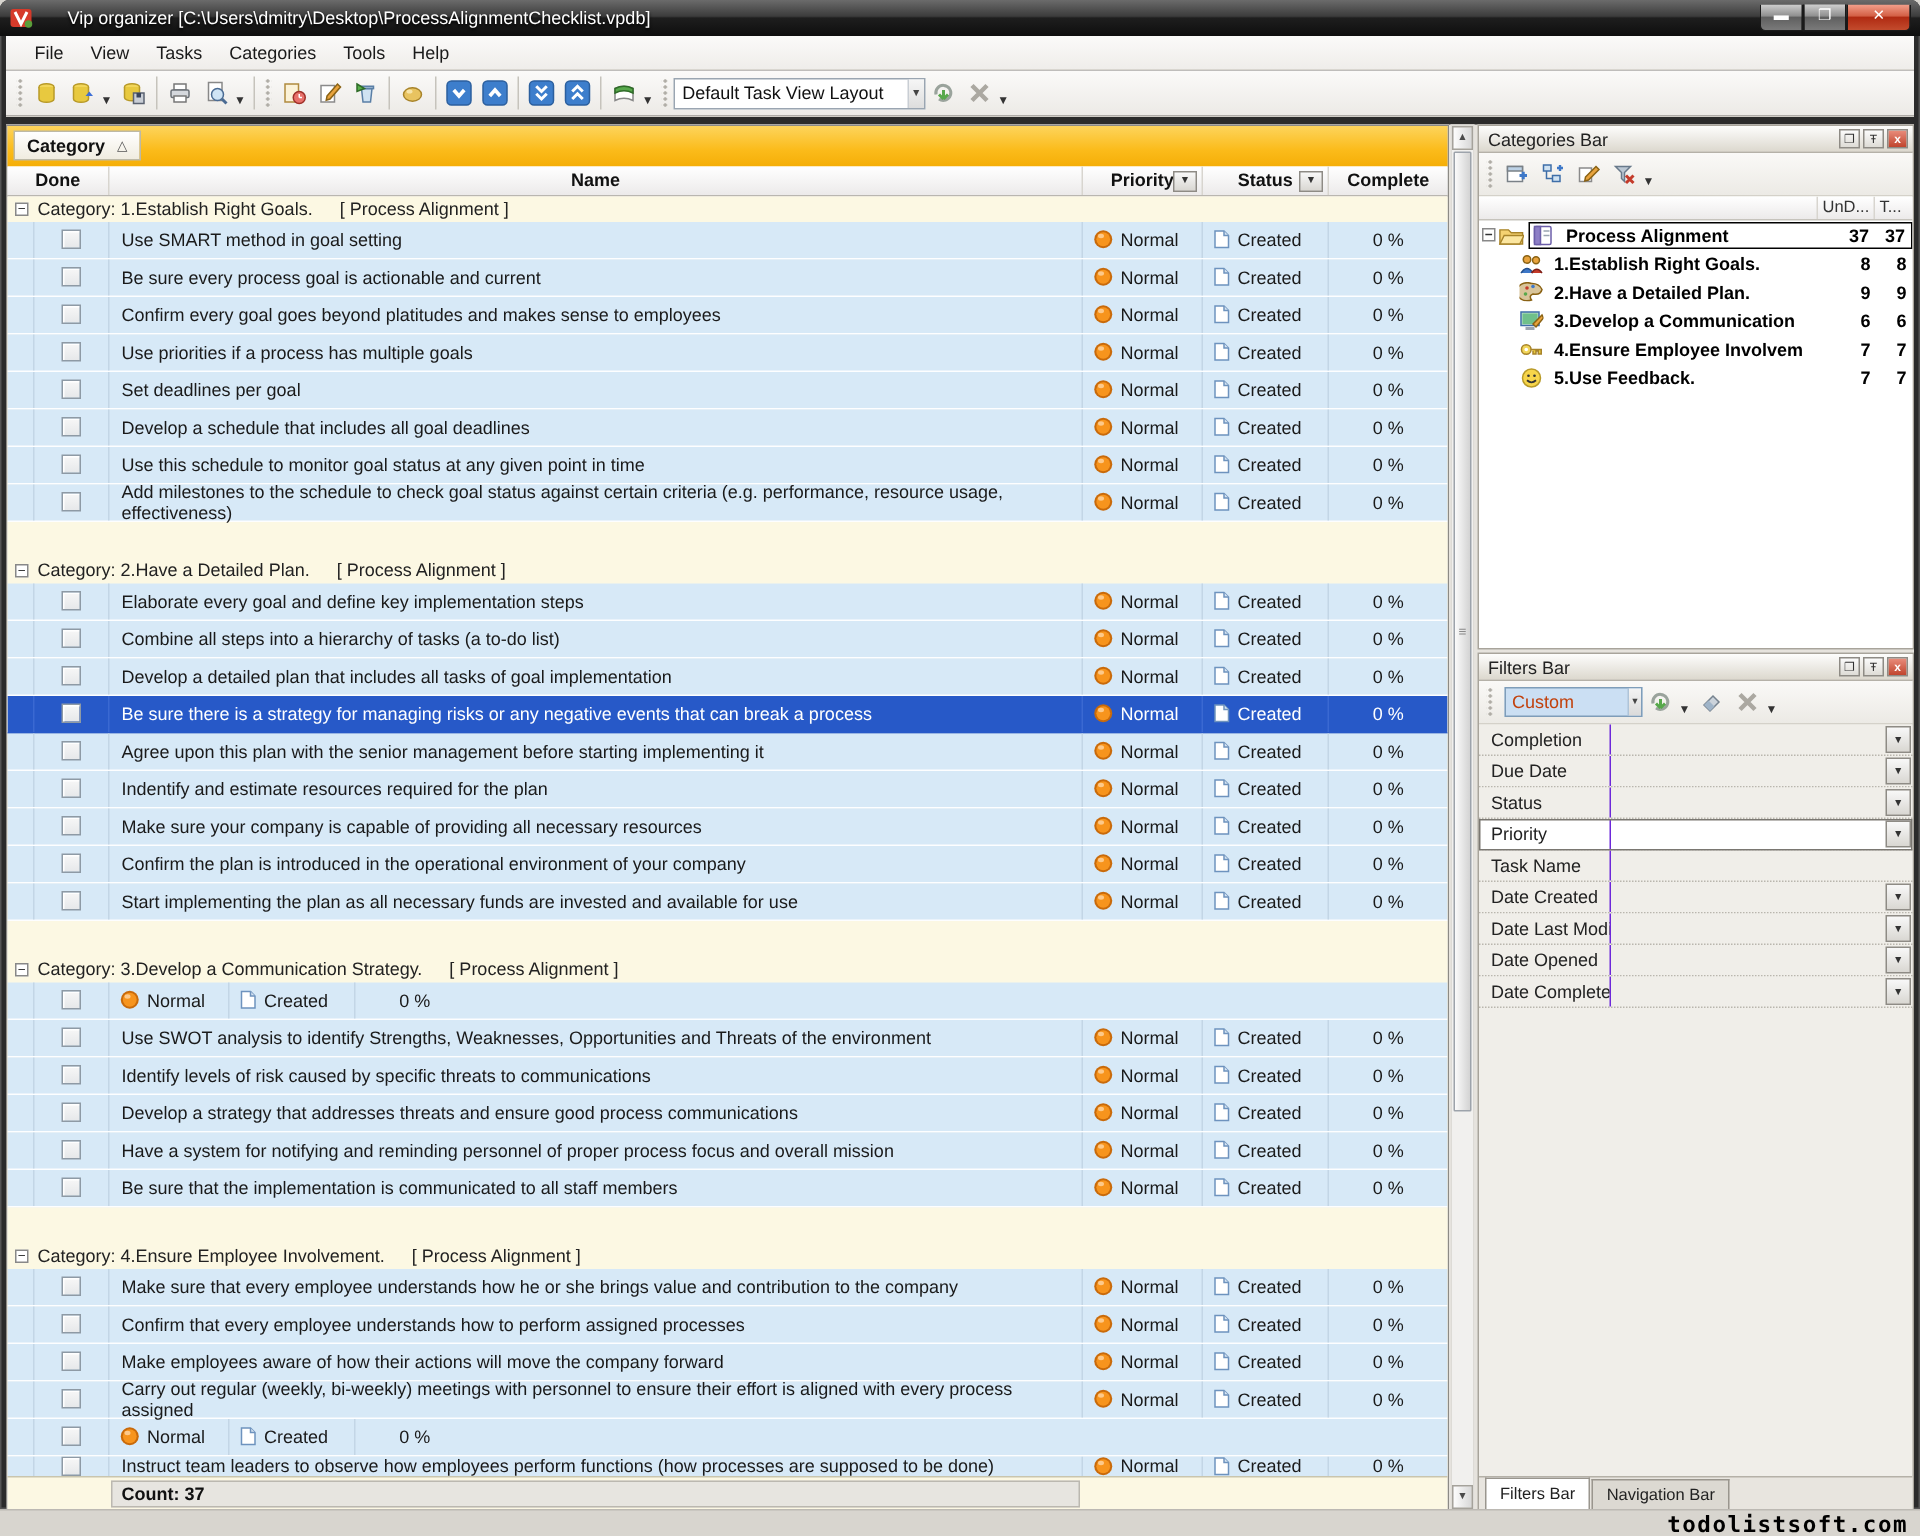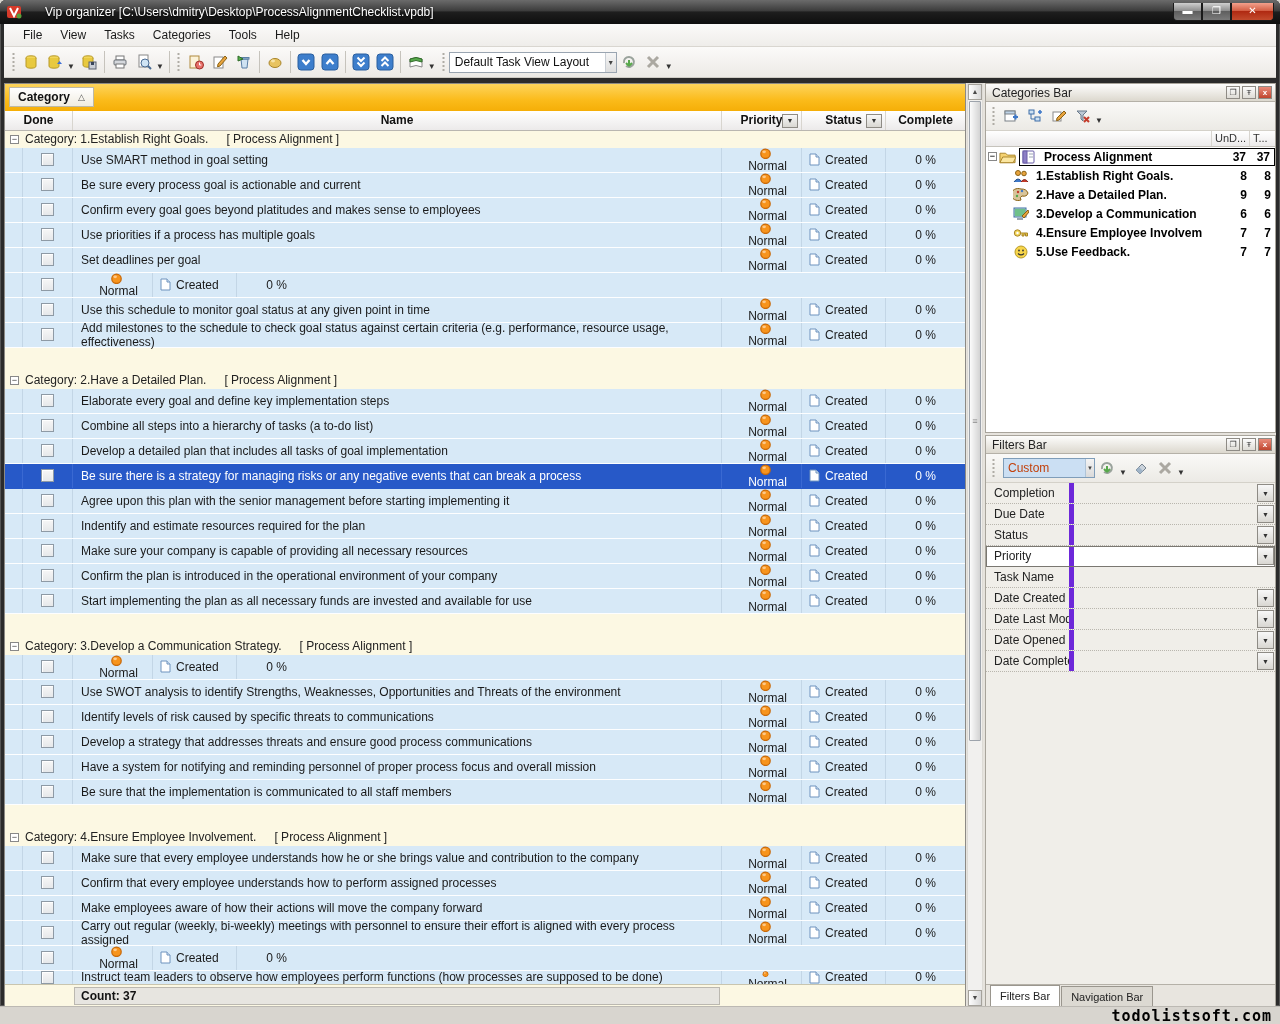--- a/index.html
+++ b/index.html
@@ -60,21 +60,21 @@
   .group-hdr { height:17px; background:#FCF8E3; display:flex; align-items:center; font-size:12px; color:#222; }
   .expander { width:9px; height:9px; border:1px solid #888; background:#fff; margin:0 6px 0 5px;
     font-size:9px; line-height:7px; text-align:center; color:#333; }
   .group-tag { margin-left:18px; }
   .spacer { height:24px; background:#FCF8E3; }
 
   .trow { height:25px; display:flex; background:#D7E9F7; border-bottom:1px solid #FDFEFF; font-size:12px; color:#1a1a1a; }
   .trow .cell { display:flex; align-items:center; border-right:1px solid #C3D6E6; height:100%; }
   .cell.done { width:68px; justify-content:center; border-left:1px solid #C3D6E6; margin-left:17px; width:51px; }
   .cell.name { width:649px; padding-left:8px; }
-  .cell.prio { width:80px; padding-left:7px;flex-direction:column; }
+  .cell.prio { width:80px; padding-left:7px; }
   .cell.stat { width:84px; padding-left:7px; }
   .cell.comp { width:79px; justify-content:center; border-right:none; }
   .cell .lbl { margin-left:5px; white-space:nowrap; overflow:hidden; }
   .checkbox { width:13px; height:13px; border:1px solid #8E9AA5; background:linear-gradient(#F7F7F7,#E6E8EA);
     box-shadow: inset 1px 1px 0 #fff; }
   .trow.selected { background:#2759C8; color:#fff; border-bottom-color:#2759C8; }
   .trow.selected .cell { border-color:#3A69D2; }
   .trow.clipped { height:13px; overflow:hidden; border-bottom:none; }
 
   .countrow { height:22px; background:#FCF8E3; border-top:1px solid #C9C5AE; display:flex; align-items:center; }
@@ -109,21 +109,21 @@
   .treehdr .u { width:38px; } .treehdr .t { width:26px; }
   .trow2 { height:19px; display:flex; align-items:center; font-size:12px; font-weight:bold; color:#000; }
   .trow2 .lab { flex:1; white-space:nowrap; overflow:hidden; padding-left:4px; }
   .trow2 .n { width:30px; text-align:right; padding-right:4px; } .trow2 .n2 { width:24px; text-align:right; padding-right:4px; }
   .trow2.root .focusbox { display:flex; flex:1; align-items:center; background:#fff; border:1px solid #000; height:18px; }
   .trow2 .indent { width:22px; } .trow2 .indent.big { width:26px; }
   .ticon { width:17px; height:15px; display:flex; align-items:center; justify-content:center; margin-right:3px; }
 
   .frows { }
   .frow { height:21px; display:flex; align-items:stretch; border-bottom:1px dotted #B9B6AE; font-size:12px; color:#222; background:#F0EEE9; }
-  .frow .flab { width:88px; display:flex; align-items:center; padding-left:8px; border-right:5px solid #6d28d9; white-space:nowrap; overflow:hidden; }
+  .frow .flab { width:88px; display:flex; align-items:center; padding-left:8px; border-right:1px solid #6d28d9; white-space:nowrap; overflow:hidden; }
   .frow .fval { flex:1; }
   .frow .farrow { width:17px; border:1px solid #8E8B85; background:linear-gradient(#F8F8F8,#D9D7D2); margin:1px;
      font-size:7px; color:#333; text-align:center; line-height:17px; }
   .frow.active { background:#fff; outline:1px solid #7A7771; outline-offset:-1px; }
   .ffiller { flex:1; }
   .ptabs { height:22px; display:flex; align-items:flex-end; padding-left:4px; border-top:1px solid #B5B1A8; background:#E8E5DF; }
   .ptab { height:20px; display:flex; align-items:center; padding:0 9px; font-size:11px; color:#222;
     border:1px solid #9A968E; border-bottom:none; background:#DCD9D2; margin-right:1px; }
   .ptab.active { background:#fff; height:21px; font-weight:normal; }
 
@@ -452,20 +452,23 @@
       <span class="lbl slabel">Created</span>
     </div>
     <div class="cell comp">
                 <span class="clabel">0 %</span>
               </div>
   </div>
 
   <div class="trow">
     <div class="cell done">
                 <span class="checkbox"></span>
+              </div>
+    <div class="cell name">
+                <span class="tname">Develop a schedule that includes all goal deadlines</span>
               </div>
     <div class="cell prio">
       <svg width="13" height="13" viewBox="0 0 13 13">
                   <circle cx="6.5" cy="6.5" r="6" fill="#C96A0A"></circle>
                   <circle cx="6.5" cy="6.5" r="4.6" fill="#F7941D"></circle>
                   <ellipse cx="5" cy="4.3" rx="2" ry="1.5" fill="#FDC98A"></ellipse>
                 </svg>
       <span class="lbl plabel">Normal</span>
     </div>
     <div class="cell stat">

